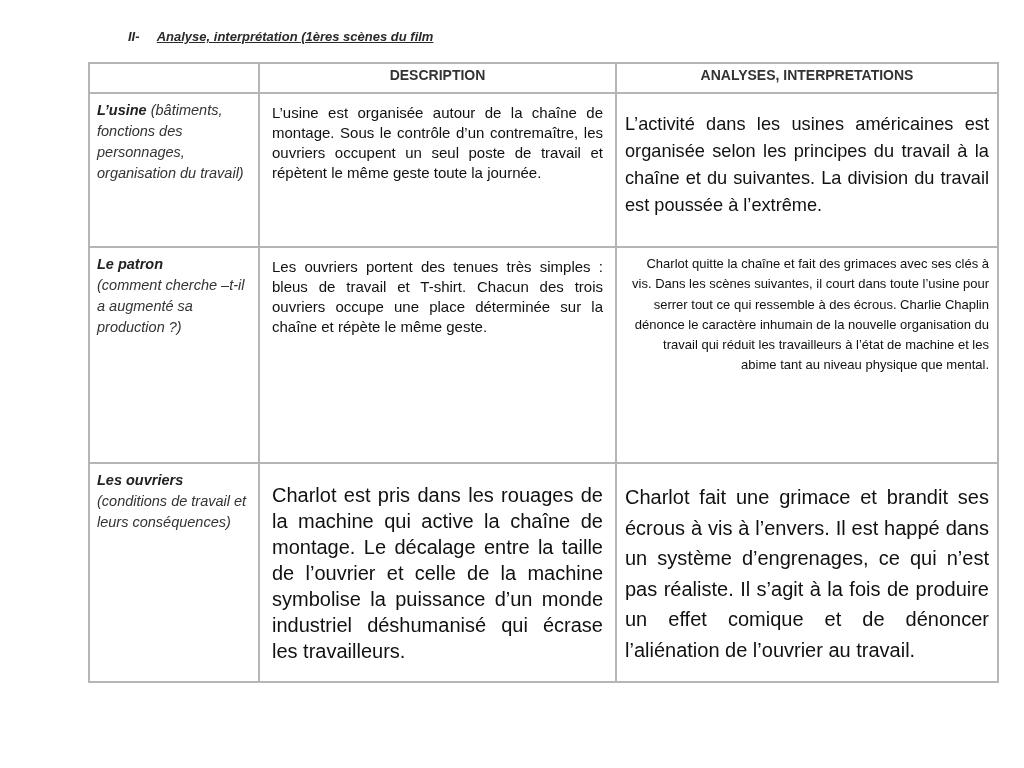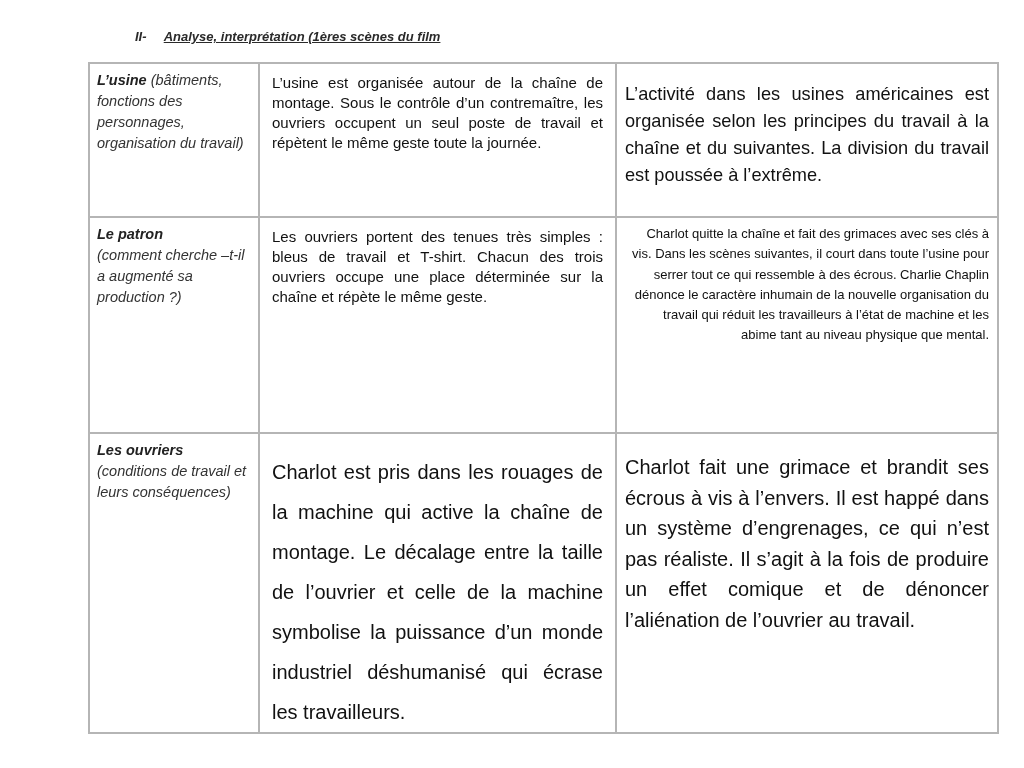--- a/index.html
+++ b/index.html
@@ -1,50 +1,55 @@
 <!DOCTYPE html>
 <html><head>
   <meta charset="utf-8">
   <style>
     html, body { margin: 0; padding: 0; background: #ffffff; }
     body { width: 1024px; height: 768px; position: relative; overflow: hidden;
            font-family: "Liberation Sans", sans-serif; color: #1a1a1a; }
-    .heading { position: absolute; left: 135px; top: 29px; font-size: 13px; font-weight: bold; font-style: italic; color: #2a2a2a; }
+    .heading { position: absolute; left: 128px; top: 29px; font-size: 13px; font-weight: bold; font-style: italic; color: #2a2a2a; }
     .heading .num { margin-right: 14px; }
     .heading .title { text-decoration: underline; }
     table.grid { position: absolute; left: 88px; top: 62px; border-collapse: collapse; table-layout: fixed; width: 909px; }
     table.grid td, table.grid th { border: 2px solid #b5b5b5; vertical-align: top; padding: 0; }
     col.c1 { width: 170px; } col.c2 { width: 357px; } col.c3 { width: 382px; }
     tr.hdr { height: 30px; }
     tr.r1 { height: 154px; } tr.r2 { height: 216px; } tr.r3 { height: 219px; }
     th { font-size: 14px; font-weight: bold; color: #333; text-align: center; vertical-align: middle !important; padding-bottom: 6px !important; }
     .topic { font-size: 14.5px; font-style: italic; line-height: 21px; padding: 6px 6px 0 7px !important; color: #333; }
     .topic b { font-weight: bold; color: #222; }
     .txt { text-align: justify; color: #111; }
     .s15 { font-size: 15px; line-height: 20px; padding: 9px 12px 0 12px !important; }
     .s18 { font-size: 18.2px; line-height: 27px; padding: 17px 8px 0 8px !important; }
     .s14 { font-size: 13px; line-height: 20.3px; padding: 6px 8px 0 8px !important; text-align: right; }
-    .s20 { font-size: 20px; line-height: 40px; padding: 18px 12px 0 12px !important; }
+    .s20 { font-size: 20px; line-height: 26px; padding: 18px 12px 0 12px !important; }
     .s20b { font-size: 20px; line-height: 30.5px; padding: 18px 8px 0 8px !important; }
   </style>
 </head>
 <body>
 
 <div class="heading">
   <span class="num">II-</span>
   <span class="title">Analyse, interprétation (1ères scènes du film</span>
 </div>
 
 <table class="grid">
   <colgroup>
       <col class="c1">
       <col class="c2">
       <col class="c3">
     </colgroup>
   <tbody>
+      <tr class="hdr">
+    <th></th>
+    <th>DESCRIPTION</th>
+    <th>ANALYSES, INTERPRETATIONS</th>
+  </tr>
   <tr class="r1">
     <td class="topic"><b>L’usine</b><span> (bâtiments, fonctions des personnages, organisation du travail)</span></td>
     <td class="txt s15">L’usine est organisée autour de la chaîne de montage. Sous le contrôle d’un contremaître, les ouvriers occupent un seul poste de travail et répètent le même geste toute la journée.</td>
     <td class="txt s18">L’activité dans les usines américaines est organisée selon les principes du travail à la chaîne et du suivantes. La division du travail est poussée à l’extrême.</td>
   </tr>
   <tr class="r2">
     <td class="topic"><b>Le patron</b><br><span>(comment cherche –t-il a augmenté sa production ?)</span></td>
     <td class="txt s15">Les ouvriers portent des tenues très simples : bleus de travail et T-shirt. Chacun des trois ouvriers occupe une place déterminée sur la chaîne et répète le même geste.</td>
     <td class="txt s14">Charlot quitte la chaîne et fait des grimaces avec ses clés à vis. Dans les scènes suivantes, il court dans toute l’usine pour serrer tout ce qui ressemble à des écrous. Charlie Chaplin dénonce le caractère inhumain de la nouvelle organisation du travail qui réduit les travailleurs à l’état de machine et les abime tant au niveau physique que mental.</td>
   </tr>

